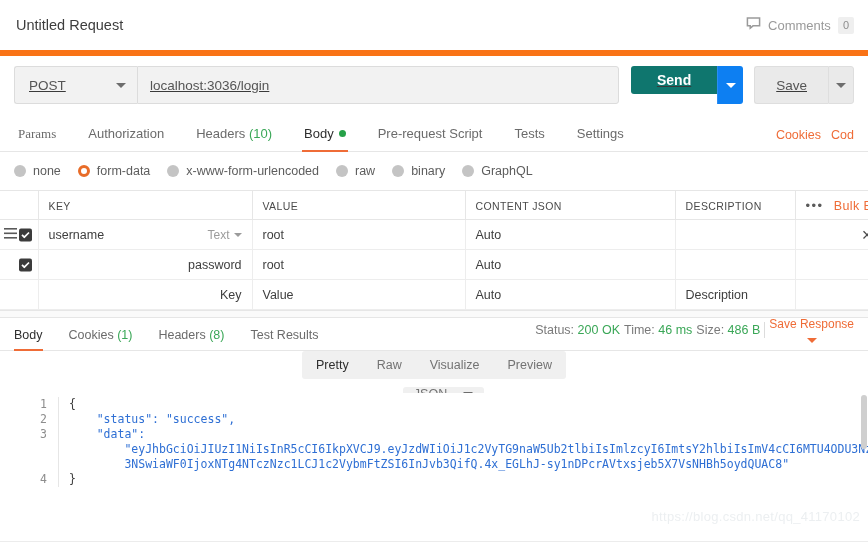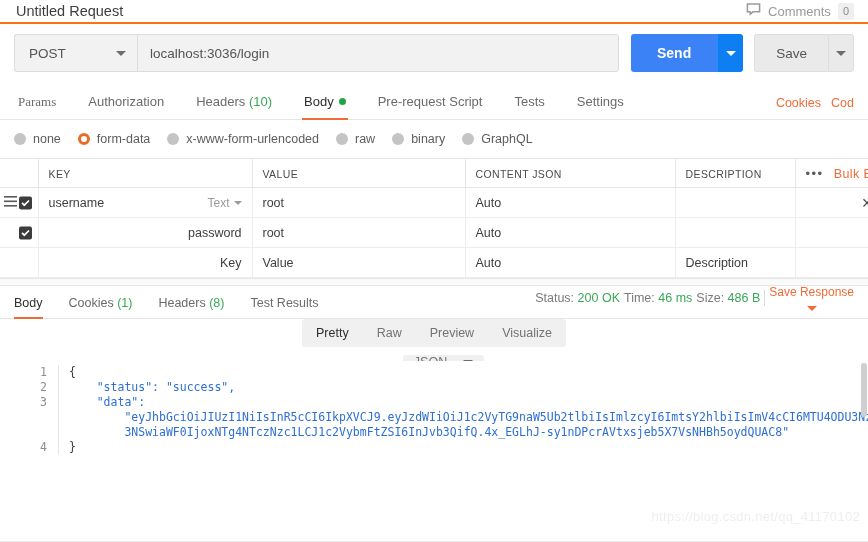--- a/index.html
+++ b/index.html
@@ -9,57 +9,57 @@
     overflow: hidden;
     background: #ffffff;
     font-family: "Liberation Sans", sans-serif;
     font-size: 13px;
     color: #3a3a3a;
   }
   .app { position: relative; width: 868px; height: 542px; background: #fff; }
 
   
   .titlebar {
-    height: 24px; display: flex; align-items: center;
+    height: 56px; display: flex; align-items: center;
     justify-content: space-between;
-    border-bottom: 2px solid #f97316;
+    border-bottom: 6px solid #f97316;
     padding: 0 14px 0 16px;
     background: #fff;
   }
   .req-title { font-size: 14.5px; color: #3d3d3d; }
   .comments { display: flex; align-items: center; gap: 7px; color: #9a9a9a; font-size: 13px; }
   .comments .cmt-count {
     background: #efefef; color: #8d8d8d; font-size: 11px;
     padding: 1px 5px; border-radius: 2px; line-height: 15px;
   }
 
   
-  .urlbar { display: flex; align-items: center; padding: 10px 14px 12px 14px; gap: 0; }
+  .urlbar { display: flex; align-items: center; padding: 10px 14px 12px 14px; gap: 0; text-decoration: underline; }
   .method-select {
     width: 123px; height: 38px;
     border: 1px solid #dcdcdc; border-right: none;
     border-radius: 3px 0 0 3px;
     background: #f2f2f2;
     display: flex; align-items: center; justify-content: space-between;
     padding: 0 11px 0 14px;
     font-size: 13.5px; color: #555;
   }
   .url-input {
     flex: 1; height: 38px;
     border: 1px solid #dcdcdc;
     background: #f2f2f2;
     border-radius: 0 3px 3px 0;
     display: flex; align-items: center;
     padding: 0 12px;
     font-size: 13.5px; color: #555;
   }
   .send-group { display: flex; margin-left: 12px; }
   .send-btn {
-    background: #3b82f6; color: #fff; font-weight: bold; font-size: 14px;
-    height: 38px; padding: 0 26px;
+    background: #0f766e; color: #fff; font-weight: bold; font-size: 14px;
+    height: 28px; padding: 0 26px;
     border: none; border-radius: 3px 0 0 3px;
     display: flex; align-items: center;
   }
   .send-caret {
     background: #0d7ff2; width: 26px; height: 38px;
     border-radius: 0 3px 3px 0;
     border-left: 1px solid #2b8df3;
     display: flex; align-items: center; justify-content: center;
   }
   .save-group { display: flex; margin-left: 11px; }
@@ -390,22 +390,22 @@
         <span>Save Response</span>
         <span class="caret-o"></span>
       </span>
     </div>
   </div>
 
   <div class="viewbar">
     <div class="segs">
       <div class="seg active">Pretty</div>
       <div class="seg">Raw</div>
+      <div class="seg">Visualize</div>
       <div class="seg">Preview</div>
-      <div class="seg">Visualize</div>
     </div>
     <div class="jsonsel">
       <span>JSON</span>
       <span class="caret-g"></span>
     </div>
     <div class="wrapbtn">
       <span>
         <svg width="16" height="14" viewBox="0 0 16 14">
           <rect x="1" y="1" width="14" height="1.7" fill="#ef6c37"></rect>
           <rect x="1" y="5.5" width="14" height="1.7" fill="#ef6c37"></rect>

